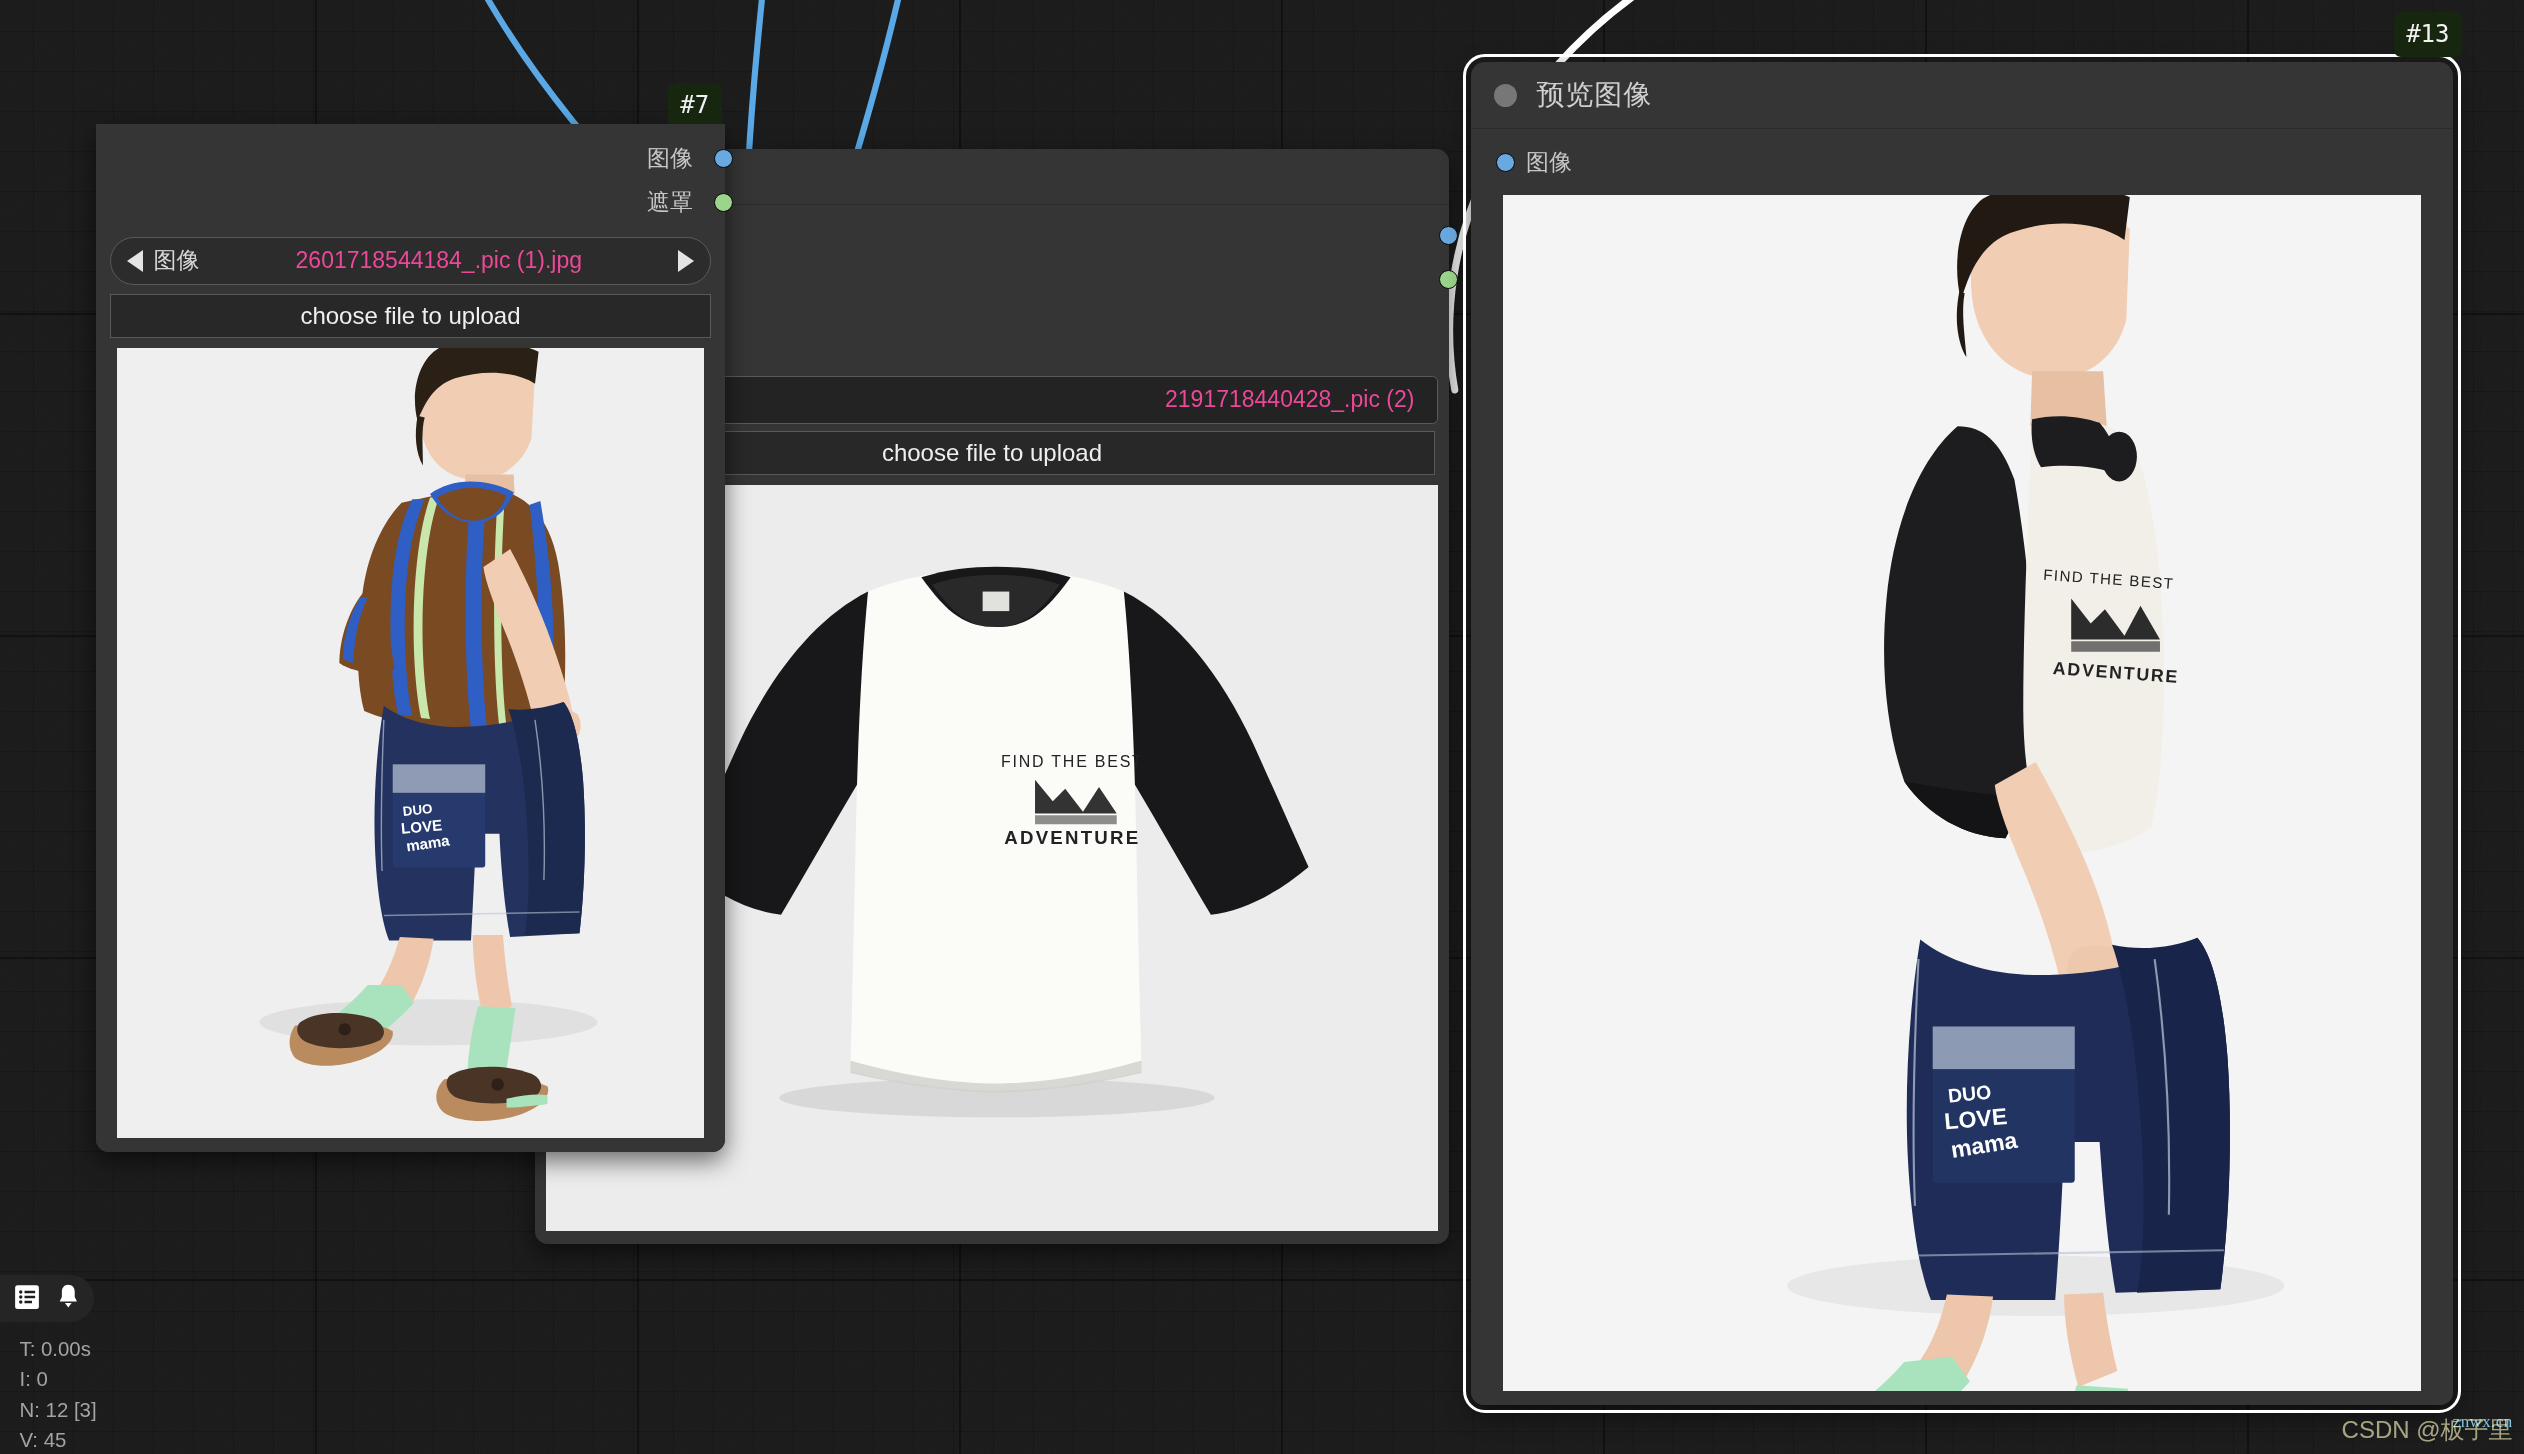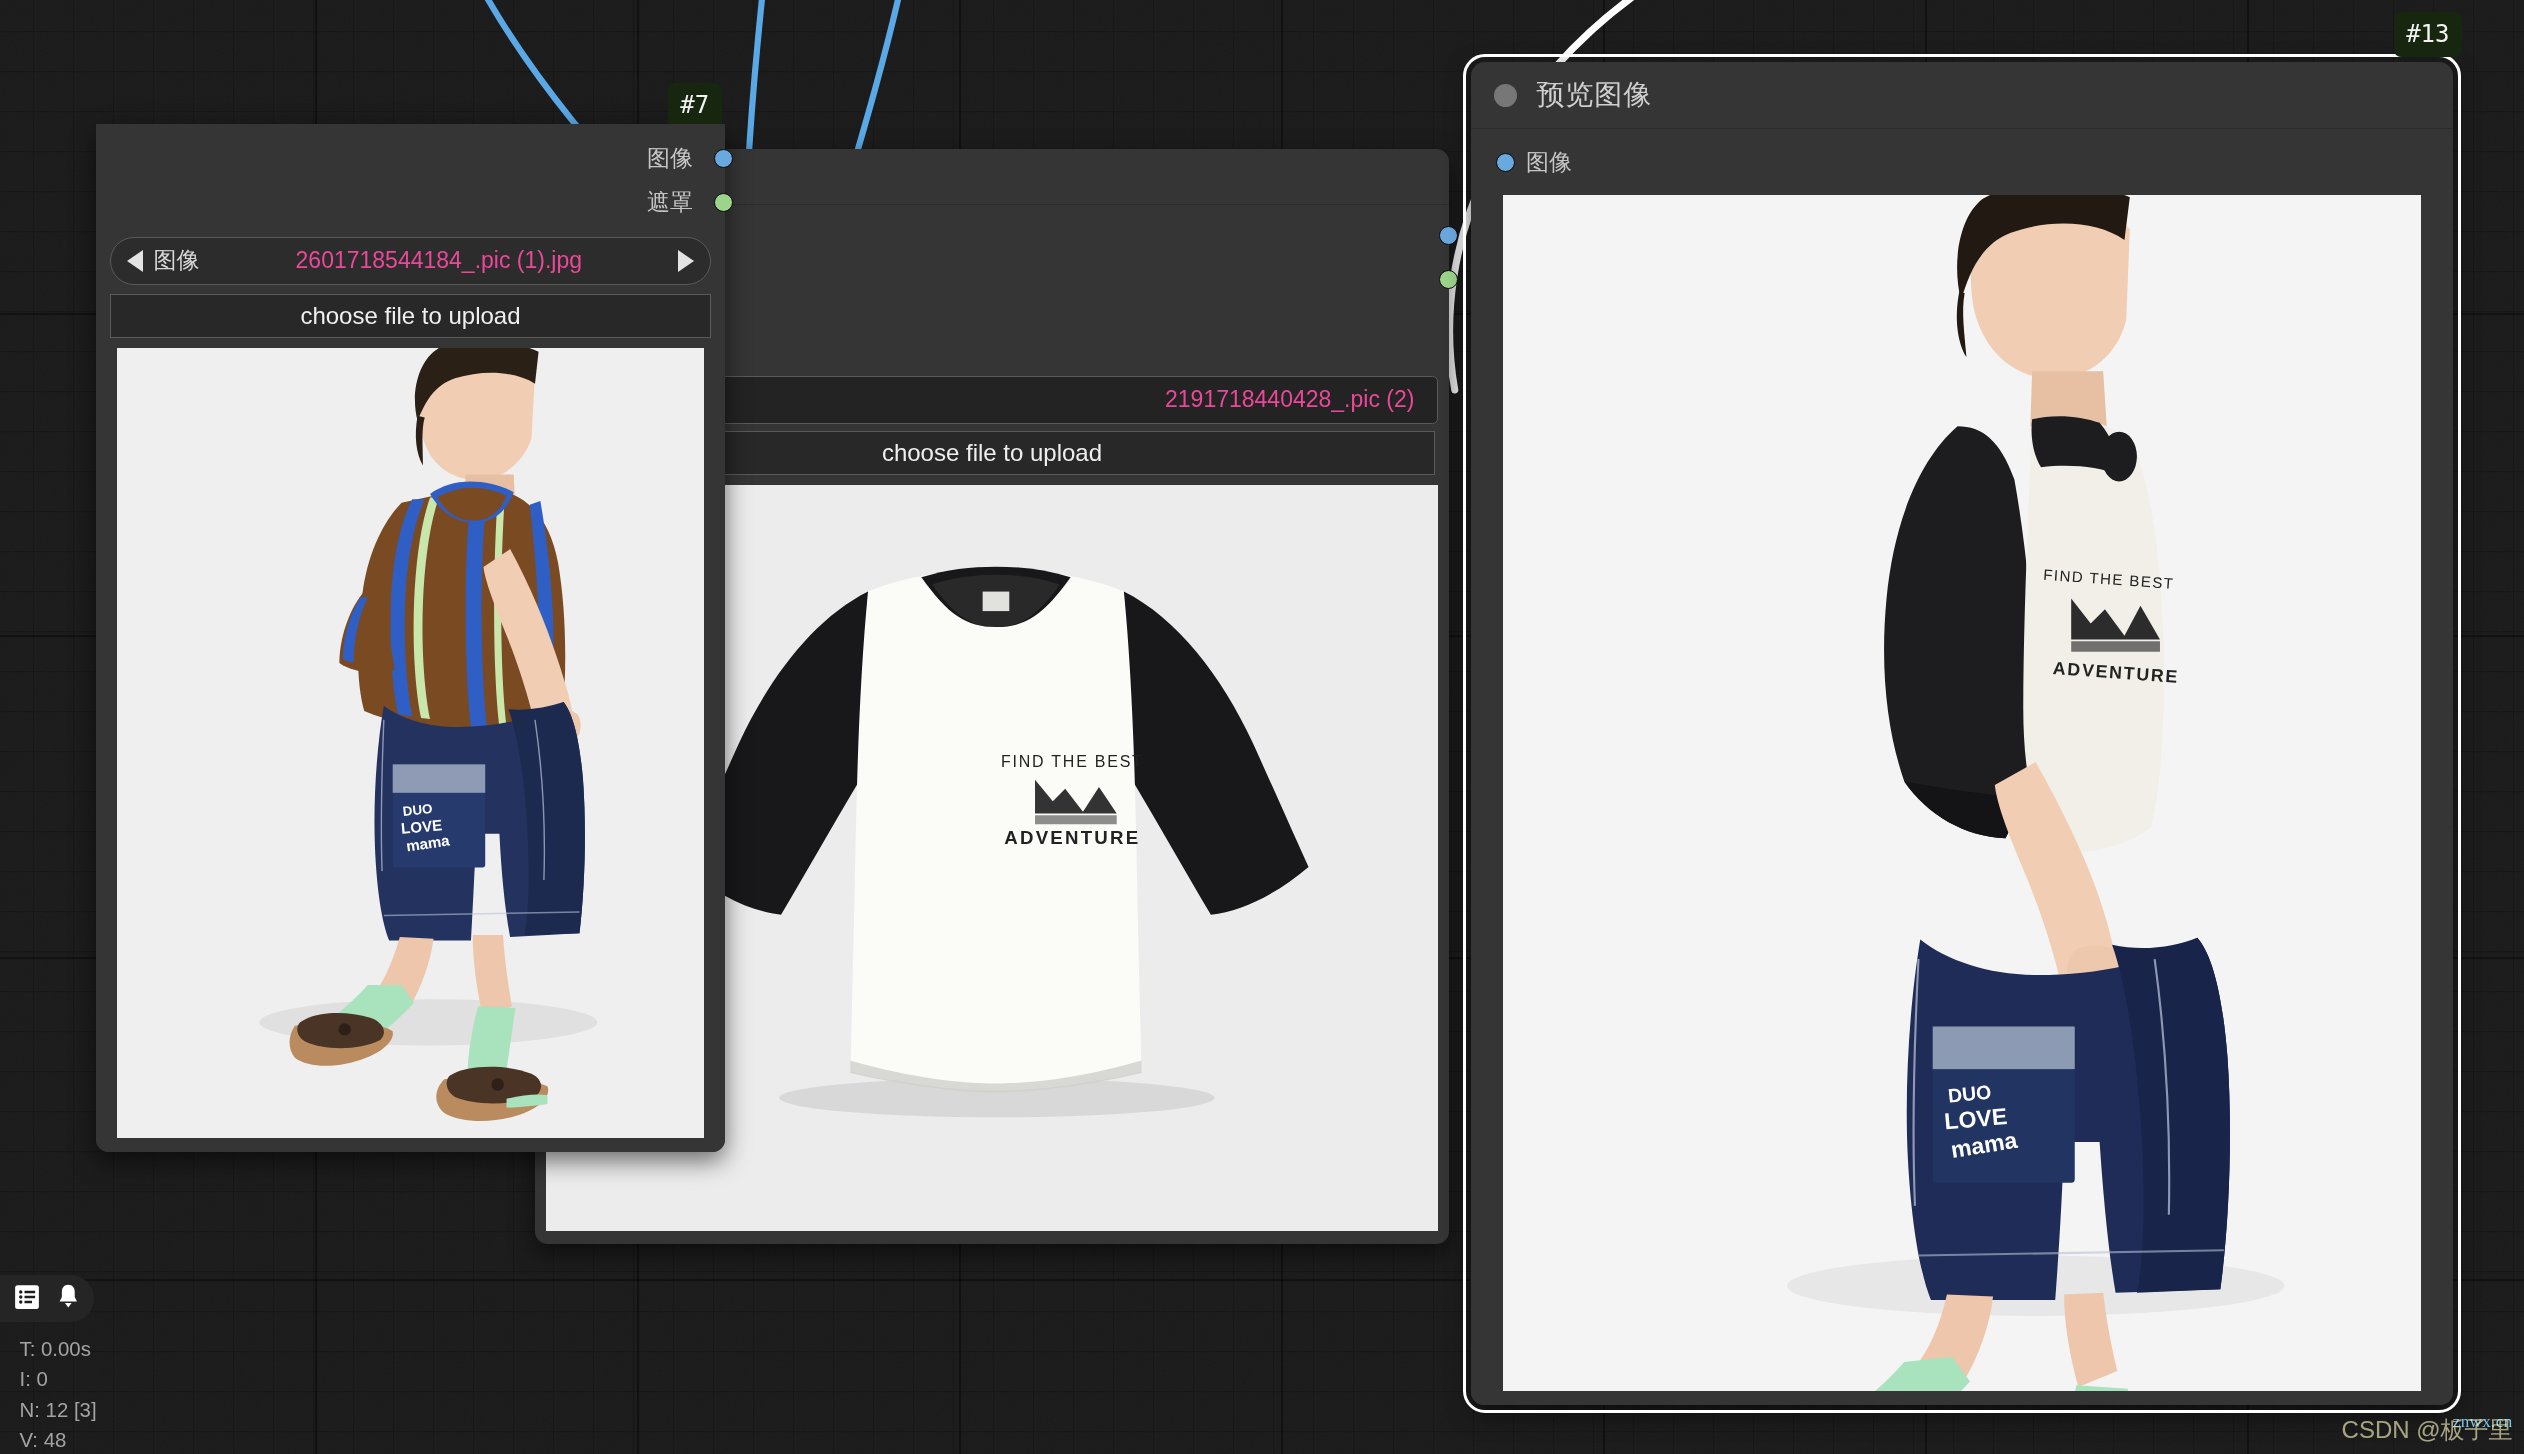--- a/index.html
+++ b/index.html
@@ -546,21 +546,21 @@
       <svg width="26.6" height="30" viewBox="0 0 24 26">
         <path d="M12 2 C 8.5 2 6.2 4.6 6.2 8.2 L 6.2 13 L 4.2 17 L 19.8 17 L 17.8 13 L 17.8 8.2 C 17.8 4.6 15.5 2 12 2 Z" fill="#ffffff"></path>
         <path d="M9 18.5 L 15 18.5 L 12 22.5 Z" fill="#ffffff"></path>
       </svg>
     </span>
   </div>
   <div class="status-lines">
     <div>T: 0.00s</div>
     <div>I: 0</div>
     <div>N: 12 [3]</div>
-    <div>V: 48</div>
+    <div>V: 45</div>
   </div>
 </div>
 
 <div id="watermark">
   <div class="wm-main">znwx.cn</div>
   <div class="wm-sub">CSDN @板子里</div>
 </div>
 
 
 </body></html>

